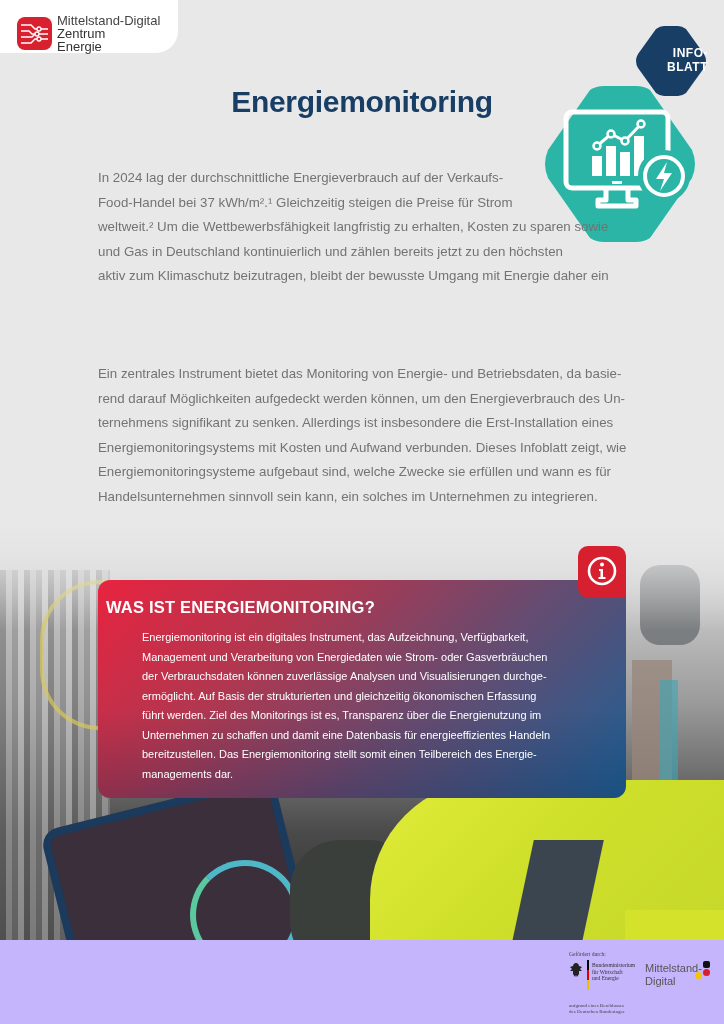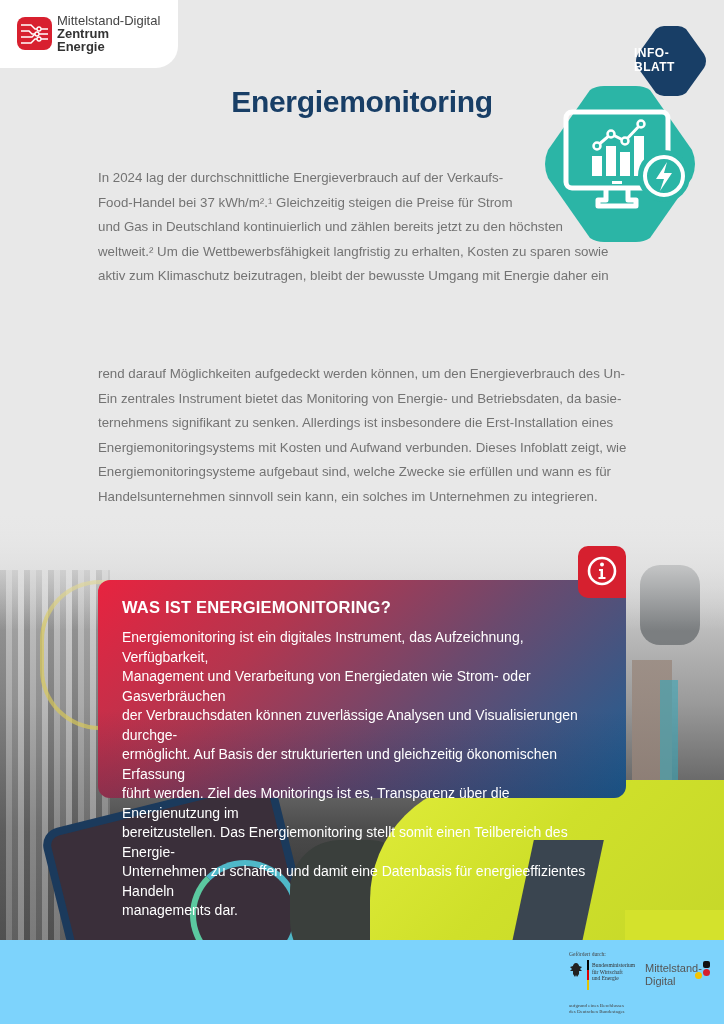--- a/index.html
+++ b/index.html
@@ -7,38 +7,38 @@
   body {
     position: relative;
     background: #e8e8e8;
     font-family: "Liberation Sans", "DejaVu Sans", sans-serif;
     color: #2b2b2b;
   }
   .page { position: absolute; left: 0; top: 0; width: 724px; height: 1024px; background: #e8e8e8; }
 
   
   .logo-tab {
-    position: absolute; left: 0; top: 0; width: 178px; height: 68px;
+    position: absolute; left: 0; top: 0; width: 178px; height: 53px;
     background: #ffffff; border-bottom-right-radius: 22px; padding-left: 40px;
   }
   .logo-mark {
     position: absolute; left: 17px; top: 17px; width: 35px; height: 33px;
     background: #d8202f; border-radius: 8px;
   }
   .logo-mark svg { position: absolute; left: 0; top: 0; }
   .logo-text { position: absolute; left: 57px; top: 14px; line-height: 13px; font-size: 13px; color: #333; }
   .logo-text .l1 { font-weight: normal; color: #444; }
-  .logo-text .l2, .logo-text .l3 { font-weight: bold; color: #333; }
+  .logo-text .l2, .logo-text .l3 { font-weight: normal; color: #333; }
 
   
   .info-hex {
     position: absolute; left: 634px; top: 26px; width: 74px; height: 70px;
   }
   .info-hex .hex-text {
-    position: absolute; left: 0; top: 20px; width: 74px; text-align: left;
+    position: absolute; left: 0; top: 20px; width: 74px; text-align: right;
     color: #fff; font-weight: bold; font-size: 12px; line-height: 14px; letter-spacing: 0.5px;
   }
 
   
   .title {
     position: absolute; left: 0; top: 85px; width: 724px; text-align: center;
     color: #183e66; font-weight: bold; font-size: 30px; letter-spacing: -0.3px;
   }
 
   
@@ -107,44 +107,44 @@
   .photo .teal-glow {
     position: absolute; left: 660px; top: 170px; width: 18px; height: 180px;
     background: #3aa7b8; opacity: 0.6;
   }
 
   
   .info-box {
     position: absolute; left: 98px; top: 580px; width: 528px; height: 218px;
     border-radius: 12px;
     background: linear-gradient(135deg, #e8233f 0%, #b3364f 30%, #6a4a6e 60%, #1a6196 100%);
-    color: #fff; padding: 18px 24px;
+    color: #fff; padding: 18px 8px;
   }
   .info-box::after {
     content: ""; position: absolute; inset: 0; border-radius: 12px;
     background: linear-gradient(180deg, rgba(0,0,0,0) 60%, rgba(20,30,70,0.25) 100%);
     pointer-events: none;
   }
   .info-icon-tab {
     position: absolute; left: 578px; top: 546px; width: 48px; height: 52px;
     background: #d6202f; border-radius: 10px 10px 0 10px; z-index: 3;
   }
   .info-icon-tab svg { position: absolute; left: 8px; top: 9px; }
   .info-box h2 {
     position: relative; z-index: 2;
     font-size: 16.5px; font-weight: bold; letter-spacing: 0.2px; margin-bottom: 11px;
   }
   .info-box p {
     position: relative; z-index: 2;
-    font-size: 14px; line-height: 19.5px; color: #ffffff;
+    font-size: 11px; line-height: 19.5px; color: #ffffff; margin-left: 36px;
   }
 
   
   .footer {
-    position: absolute; left: 0; top: 940px; width: 724px; height: 84px; background: #7dd3fc;
+    position: absolute; left: 0; top: 940px; width: 724px; height: 84px; background: #c4b5fd;
   }
   .funded-label {
     position: absolute; left: 569px; top: 11px; font-size: 5.5px; color: #444; font-family: "Liberation Serif", serif;
   }
   .eagle { position: absolute; left: 569px; top: 22px; width: 14px; height: 16px; }
   .flag-bar {
     position: absolute; left: 587px; top: 20px; width: 2px; height: 30px;
     background: linear-gradient(180deg, #000 0 33%, #d00 33% 66%, #e5c200 66% 100%);
   }
   .ministry {
@@ -226,28 +226,28 @@
 
       <circle cx="124" cy="92" r="24" fill="#2bb5a6" stroke="#2bb5a6" stroke-width="4"></circle>
       <circle cx="124" cy="92" r="19" fill="none" stroke="#fff" stroke-width="4"></circle>
       <path d="M127 78 L116 95 H124 L120 107 L132 89 H124 Z" fill="#fff"></path>
     </svg>
   </div>
 
   <div class="para para1">
     <span class="narrow">In 2024 lag der durchschnittliche Energieverbrauch auf der Verkaufs-</span>
     <span class="narrow">Food-Handel bei 37 kWh/m².¹ Gleichzeitig steigen die Preise für Strom</span>
+    <span style="display:block">weltweit.² Um die Wettbewerbsfähigkeit langfristig zu erhalten, Kosten zu sparen sowie</span>
     <span style="display:block">und Gas in Deutschland kontinuierlich und zählen bereits jetzt zu den höchsten</span>
-    <span style="display:block">weltweit.² Um die Wettbewerbsfähigkeit langfristig zu erhalten, Kosten zu sparen sowie</span>
     <span style="display:block">aktiv zum Klimaschutz beizutragen, bleibt der bewusste Umgang mit Energie daher ein</span>
   </div>
 
   <div class="para para2">
+    <span style="display:block">Ein zentrales Instrument bietet das Monitoring von Energie- und Betriebsdaten, da basie-</span>
     <span style="display:block">rend darauf Möglichkeiten aufgedeckt werden können, um den Energieverbrauch des Un-</span>
-    <span style="display:block">Ein zentrales Instrument bietet das Monitoring von Energie- und Betriebsdaten, da basie-</span>
     <span style="display:block">ternehmens signifikant zu senken. Allerdings ist insbesondere die Erst-Installation eines</span>
     <span style="display:block">Energiemonitoringsystems mit Kosten und Aufwand verbunden. Dieses Infoblatt zeigt, wie</span>
     <span style="display:block">Energiemonitoringsysteme aufgebaut sind, welche Zwecke sie erfüllen und wann es für</span>
     <span style="display:block">Handelsunternehmen sinnvoll sein kann, ein solches im Unternehmen zu integrieren.</span>
   </div>
 
   <div class="photo">
     <div class="cables"></div>
     <div class="yellow-cable"></div>
     <div class="helmet"></div>
@@ -271,22 +271,22 @@
   </div>
 
   <div class="info-box">
     <h2>WAS IST ENERGIEMONITORING?</h2>
     <p>
       <span style="display:block">Energiemonitoring ist ein digitales Instrument, das Aufzeichnung, Verfügbarkeit,</span>
       <span style="display:block">Management und Verarbeitung von Energiedaten wie Strom- oder Gasverbräuchen</span>
       <span style="display:block">der Verbrauchsdaten können zuverlässige Analysen und Visualisierungen durchge-</span>
       <span style="display:block">ermöglicht. Auf Basis der strukturierten und gleichzeitig ökonomischen Erfassung</span>
       <span style="display:block">führt werden. Ziel des Monitorings ist es, Transparenz über die Energienutzung im</span>
+      <span style="display:block">Unternehmen zu schaffen und damit eine Datenbasis für energieeffizientes Handeln</span>
       <span style="display:block">bereitzustellen. Das Energiemonitoring stellt somit einen Teilbereich des Energie-</span>
-      <span style="display:block">Unternehmen zu schaffen und damit eine Datenbasis für energieeffizientes Handeln</span>
       <span style="display:block">managements dar.</span>
     </p>
   </div>
 
   <div class="footer">
     <div class="funded-label">Gefördert durch:</div>
     <svg class="eagle" viewBox="0 0 14 16">
       <path d="M7 1 C5 1 4 3 4 4 L1 5 L3 7 L1 9 L4 9 L4 12 L6 15 L7 13 L8 15 L10 12 L10 9 L13 9 L11 7 L13 5 L10 4 C10 3 9 1 7 1 Z" fill="#222"></path>
     </svg>
     <div class="flag-bar"></div>

